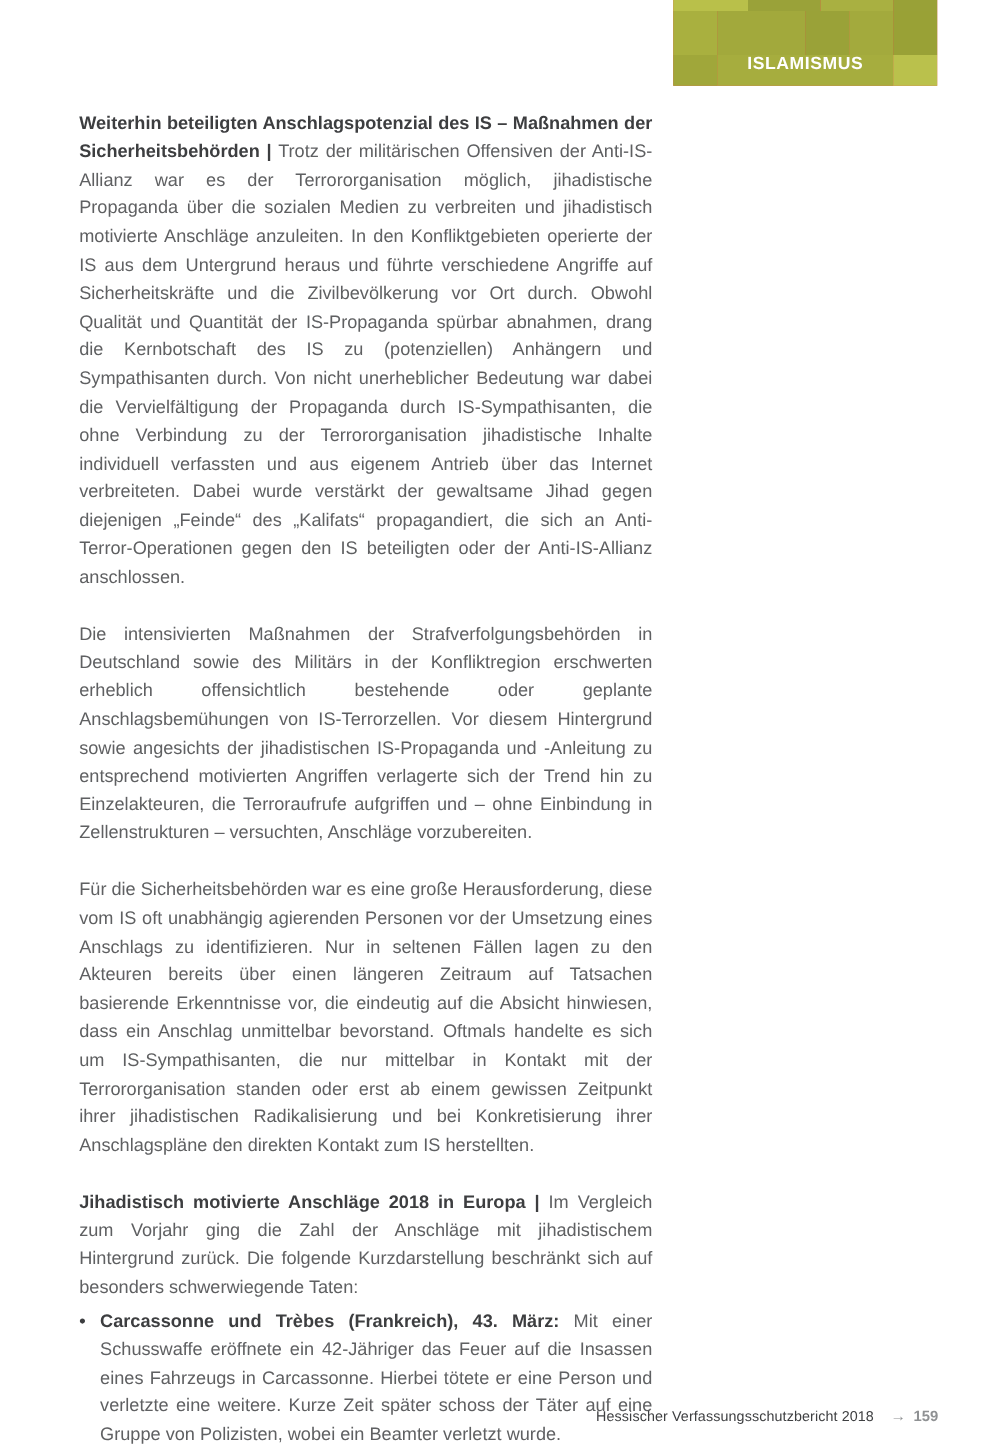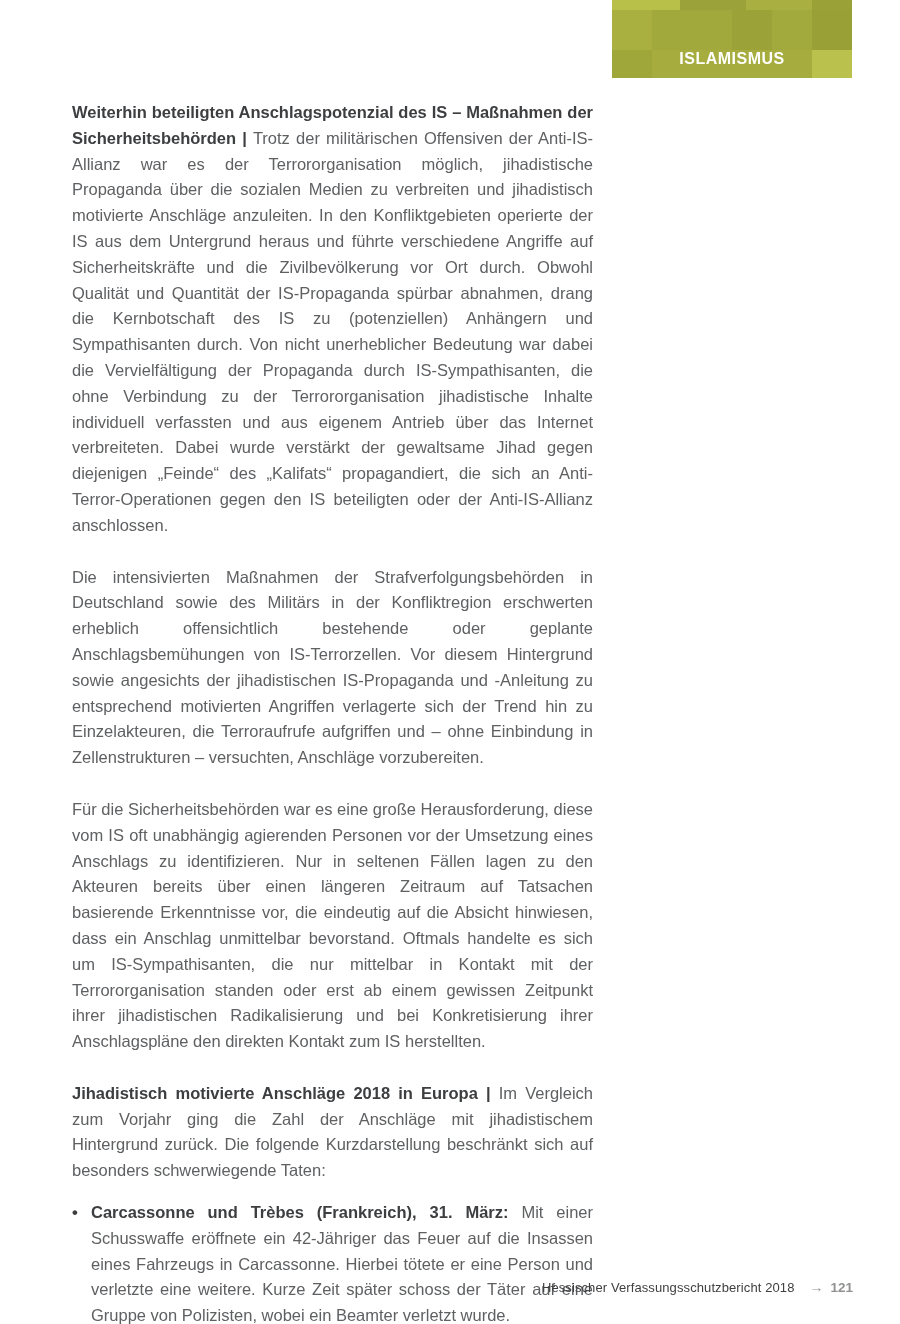--- a/index.html
+++ b/index.html
@@ -47,21 +47,21 @@
   .body-col {
     position: absolute;
     left: 72px; top: 100px;
     width: 521px;
     color: #5f6062;
     font-size: 16.5px;
     line-height: 25.8px;
     text-align: justify;
   }
   .body-col p { margin: 0 0 26px 0; }
-  .body-col p.no-gap { margin-bottom: 16px; }
+  .body-col p.no-gap { margin-bottom: 5px; }
   .lead { font-weight: bold; color: #3d3e40; }
   .bullet-item {
     position: relative;
     padding-left: 19px;
   }
   .bullet-dot {
     position: absolute;
     left: 0; top: 0;
     color: #3d3e40;
     font-weight: bold;
@@ -124,24 +124,24 @@
     </p>
     <p>
       <span>Für die Sicherheitsbehörden war es eine große Herausforderung, diese vom IS oft unabhängig agierenden Personen vor der Umsetzung eines Anschlags zu identifizieren. Nur in seltenen Fällen lagen zu den Akteuren bereits über einen längeren Zeitraum auf Tatsachen basierende Erkenntnisse vor, die eindeutig auf die Absicht hinwiesen, dass ein Anschlag unmittelbar bevorstand. Oftmals handelte es sich um IS-Sympathisanten, die nur mittelbar in Kontakt mit der Terrororganisation standen oder erst ab einem gewissen Zeitpunkt ihrer jihadistischen Radikalisierung und bei Konkretisierung ihrer Anschlagspläne den direkten Kontakt zum IS herstellten.</span>
     </p>
     <p class="no-gap">
       <span class="lead">Jihadistisch motivierte Anschläge 2018 in Europa |</span>
       <span>Im Vergleich zum Vorjahr ging die Zahl der Anschläge mit jihadistischem Hintergrund zurück. Die folgende Kurzdarstellung beschränkt sich auf besonders schwerwiegende Taten:</span>
     </p>
     <div class="bullet-item">
       <span class="bullet-dot">•</span>
-      <span class="lead">Carcassonne und Trèbes (Frankreich), 31. März:</span>
+      <span class="lead">Carcassonne und Trèbes (Frankreich), 43. März:</span>
       <span>Mit einer Schusswaffe eröffnete ein 42-Jähriger das Feuer auf die Insassen eines Fahrzeugs in Carcassonne. Hierbei tötete er eine Person und verletzte eine weitere. Kurze Zeit später schoss der Täter auf eine Gruppe von Polizisten, wobei ein Beamter verletzt wurde.</span>
     </div>
   </div>
 
   <div class="footer">
     <span class="footer-title">Hessischer Verfassungsschutzbericht 2018</span>
     <span class="footer-arrow">→</span>
-    <span class="footer-page">121</span>
+    <span class="footer-page">159</span>
   </div>
 
 </div>
 
 </body></html>

